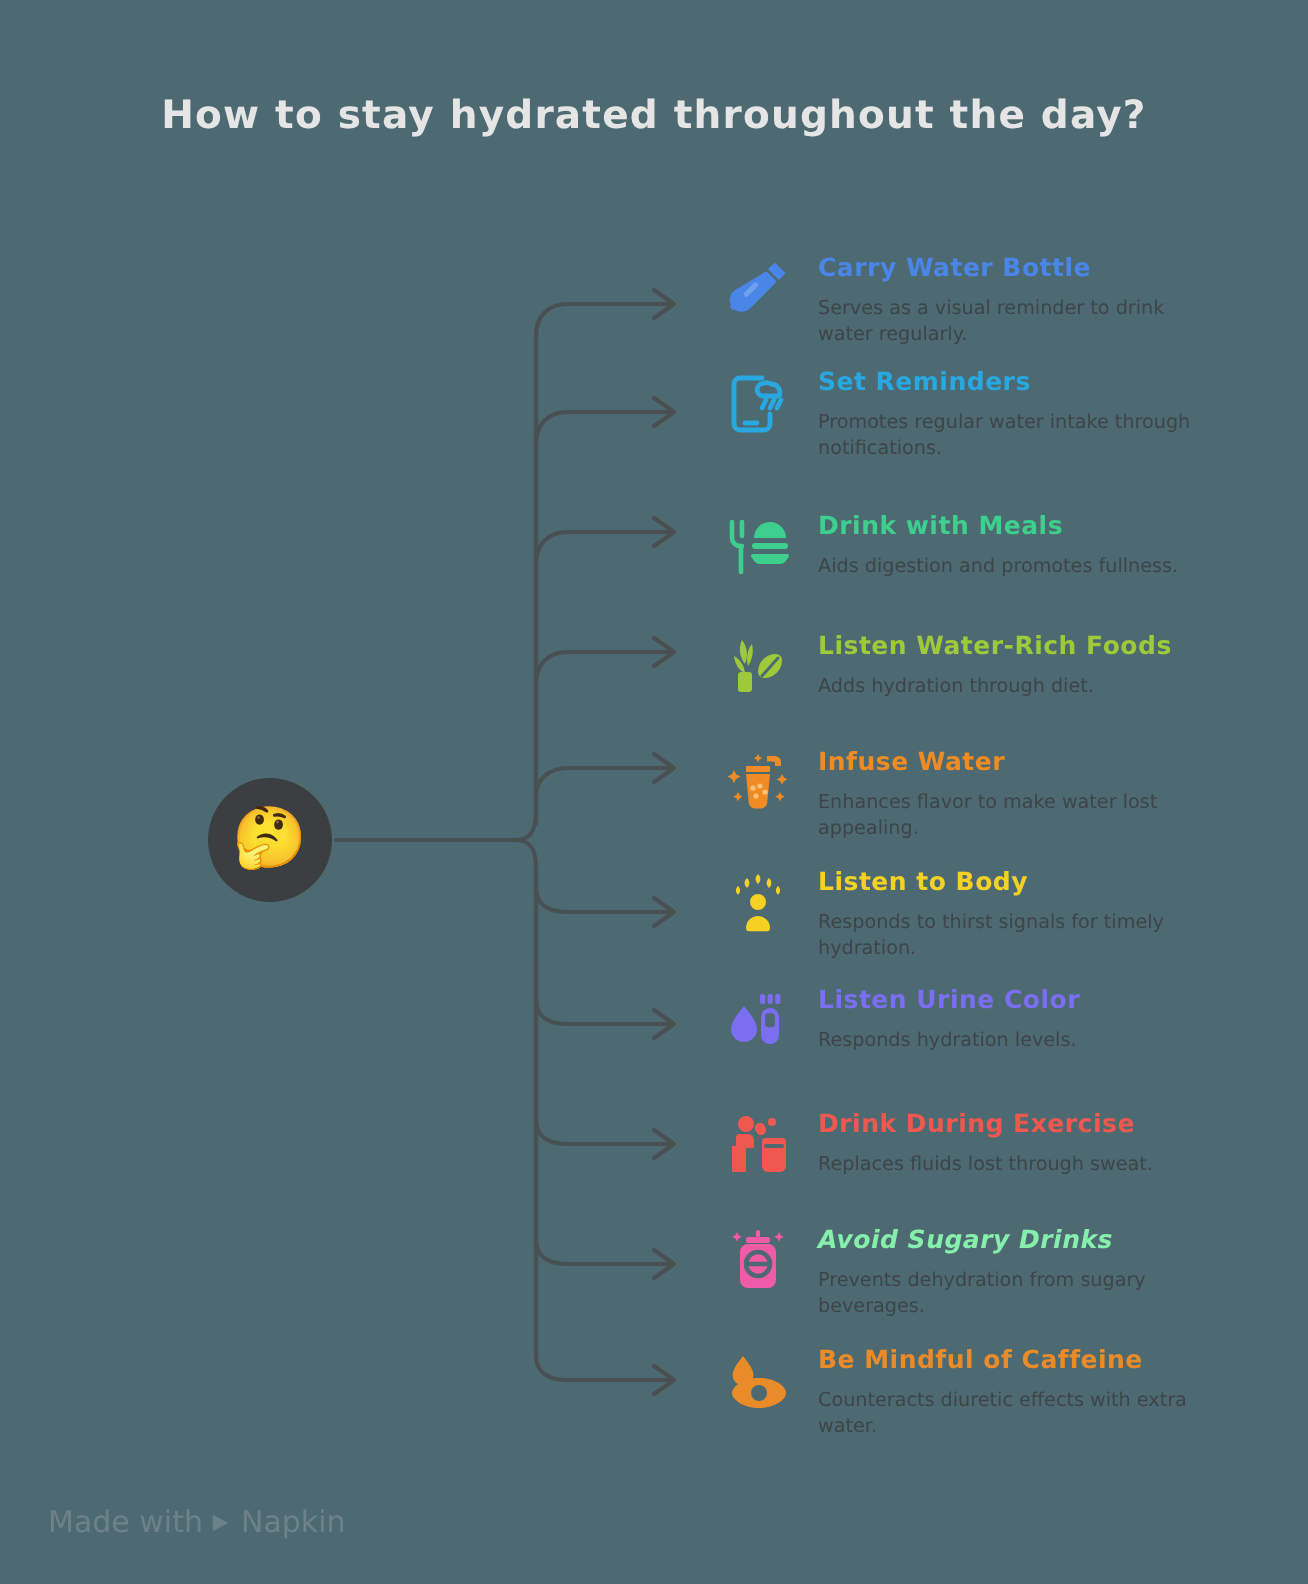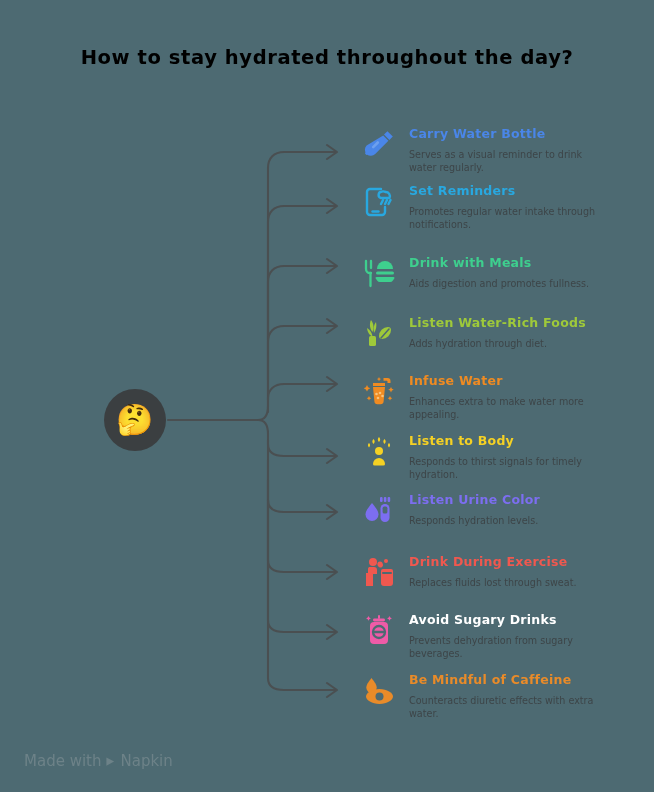--- a/index.html
+++ b/index.html
@@ -20,21 +20,21 @@
     height: 792px;
   }
   #title {
     position: absolute;
     top: 46px;
     left: 0;
     width: 654px;
     text-align: center;
     font-size: 19.5px;
     font-weight: bold;
-    color: #000000;
+    color: #e5e5e5;
     letter-spacing: 0.6px;
     font-family: "DejaVu Sans", sans-serif;
   }
   #connectors {
     position: absolute;
     top: 0;
     left: 0;
     width: 654px;
     height: 792px;
     pointer-events: none;
@@ -255,21 +255,21 @@
             <path d="M6 11 l1.1 2.2 L9.3 14.3 L7.1 15.4 L6 17.6 L4.9 15.4 L2.7 14.3 L4.9 13.2z"></path>
             <path d="M30 13 l0.9 1.8 1.8 0.9 -1.8 0.9 -0.9 1.8 -0.9-1.8 -1.8-0.9 1.8-0.9z"></path>
             <path d="M8 22 l0.8 1.5 1.5 0.8 -1.5 0.8 -0.8 1.5 -0.8-1.5 -1.5-0.8 1.5-0.8z"></path>
             <path d="M29 22 l0.8 1.5 1.5 0.8 -1.5 0.8 -0.8 1.5 -0.8-1.5 -1.5-0.8 1.5-0.8z"></path>
             <path d="M18 3 l0.7 1.4 1.4 0.7 -1.4 0.7 -0.7 1.4 -0.7-1.4 -1.4-0.7 1.4-0.7z"></path>
           </g>
         </svg>
       </div>
       <div class="item-text">
         <div class="item-title" style="color:#ef8b22;">Infuse Water</div>
-        <div class="item-desc">Enhances extra to make water more appealing.</div>
+        <div class="item-desc">Enhances flavor to make water lost appealing.</div>
       </div>
     </div>
 
     <div class="item" style="top:307px;">
       <div class="item-icon">
         <svg width="36" height="36" viewBox="0 0 36 36">
           <g fill="#f5d124">
             <circle cx="18" cy="17" r="4"></circle>
             <path d="M12 30 a6 6 0 0 1 12 0 a1.6 1.6 0 0 1-1.6 1.6 h-8.8 A1.6 1.6 0 0 1 12 30z"></path>
             <path d="M18 3 c1.6 1.6 1.6 3.4 0 5 c-1.6-1.6-1.6-3.4 0-5z"></path>
@@ -334,21 +334,21 @@
             <rect x="12" y="5.5" width="12" height="3" rx="1.4"></rect>
             <path d="M7.5 3 l0.8 1.6 1.6 0.8 -1.6 0.8 -0.8 1.6 -0.8-1.6 -1.6-0.8 1.6-0.8z"></path>
             <path d="M28.5 3 l0.8 1.6 1.6 0.8 -1.6 0.8 -0.8 1.6 -0.8-1.6 -1.6-0.8 1.6-0.8z"></path>
             <rect x="17" y="2" width="2" height="4" rx="1"></rect>
           </g>
           <circle cx="18" cy="19" r="6" fill="none" stroke="#4d6a72" stroke-width="2.3"></circle>
           <path d="M13 19 h10" stroke="#4d6a72" stroke-width="2.3" stroke-linecap="round"></path>
         </svg>
       </div>
       <div class="item-text">
-        <div class="item-title" style="color:#ffffff;">Avoid Sugary Drinks</div>
+        <div class="item-title" style="color:#86efac;font-style:italic;">Avoid Sugary Drinks</div>
         <div class="item-desc">Prevents dehydration from sugary beverages.</div>
       </div>
     </div>
 
     <div class="item" style="top:546px;">
       <div class="item-icon">
         <svg width="36" height="36" viewBox="0 0 36 36">
           <g fill="#e98b29">
             <path d="M10.5 5 c3.6 4.6 5.2 7.2 5.2 9.6 a5.2 5.2 0 0 1-10.4 0 C5.3 12.2 6.9 9.6 10.5 5z"></path>
             <path d="M18.5 16 c7.5 0 13.5 4 13.5 7.5 S26 31 18.5 31 S5 27 5 23.5 S11 16 18.5 16z"></path>

